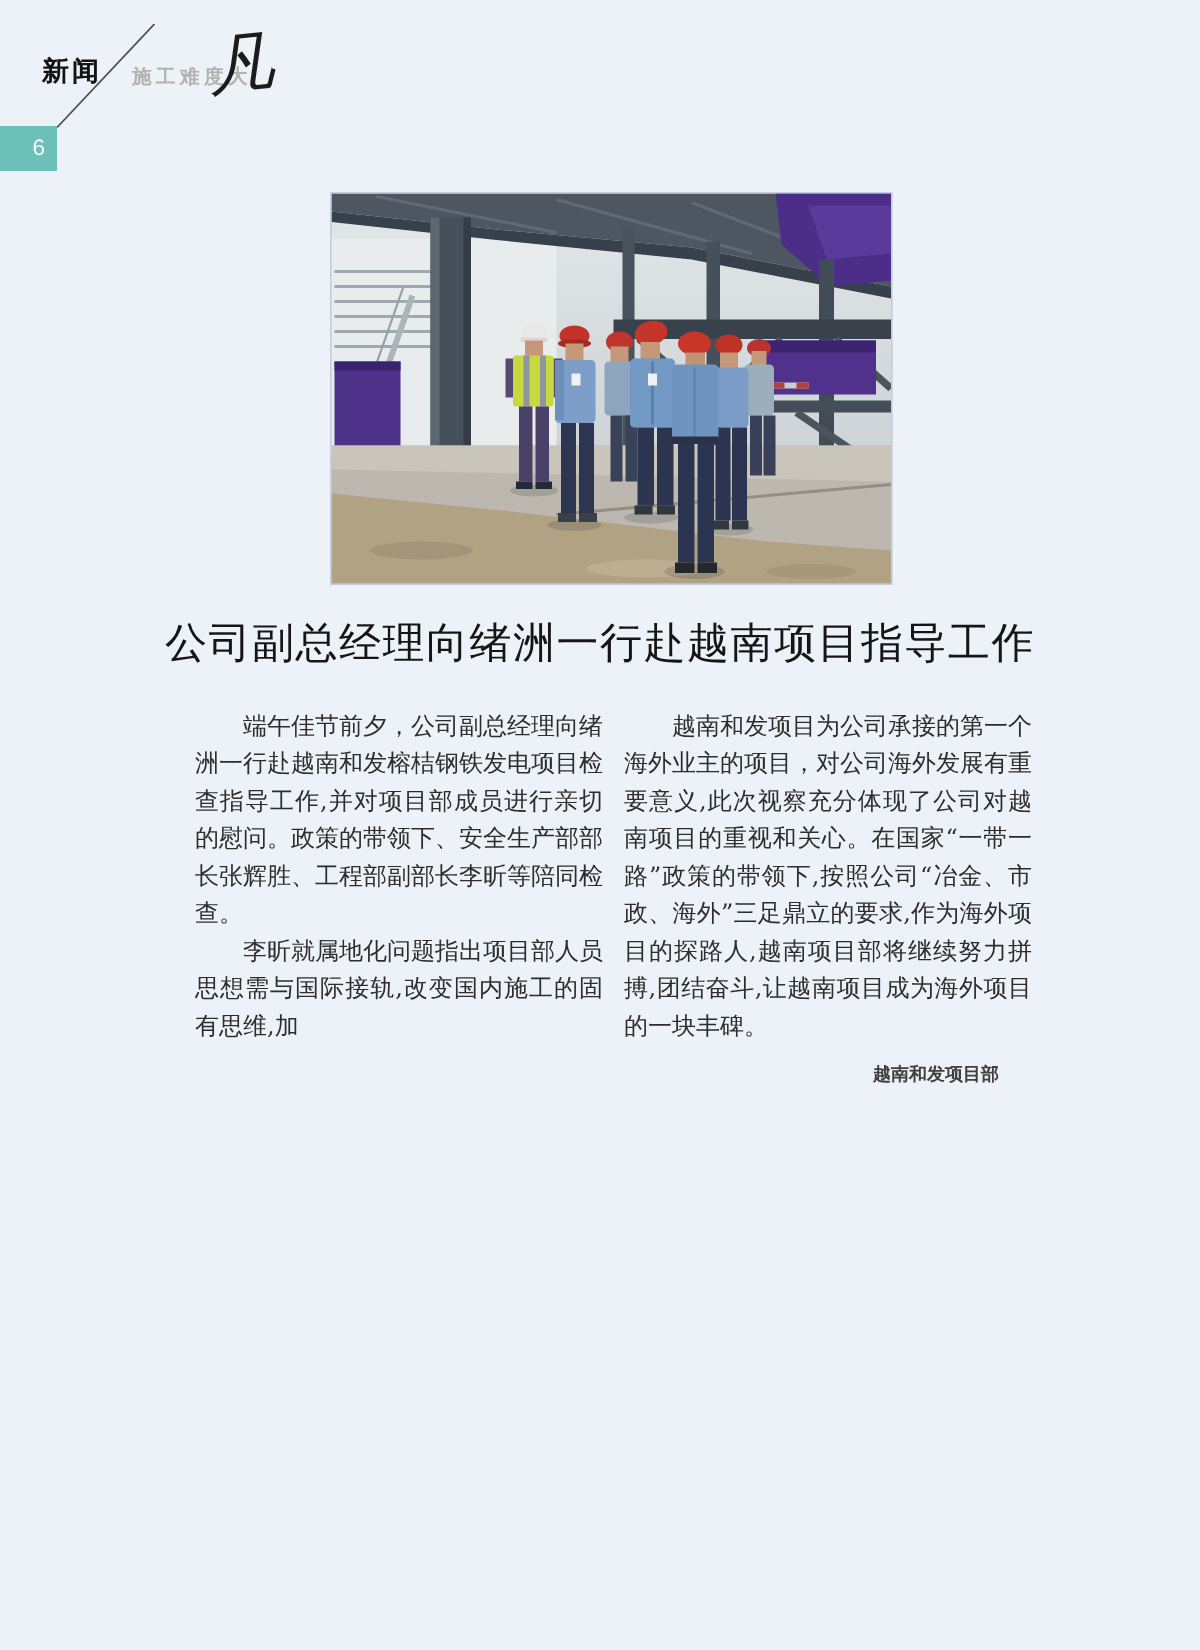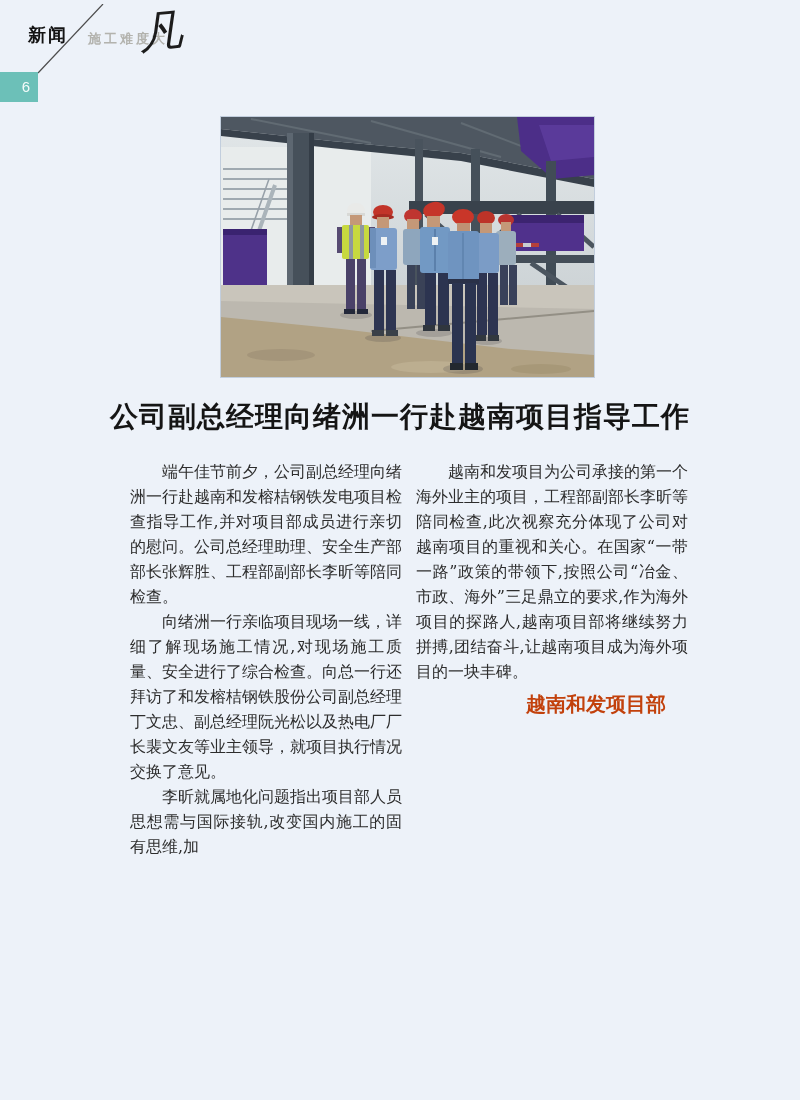--- a/index.html
+++ b/index.html
@@ -1,17 +1,17 @@
 <!DOCTYPE html>
 <html><head>
 <meta charset="utf-8">
 <style>
   html,body{margin:0;padding:0;background:#edf2f9;}
   .page{
-    position:relative;width:800px;height:1060px;margin:4px auto;
+    position:relative;width:800px;height:1060px;margin:16px auto;
     background:#edf2f9;overflow:hidden;
     font-family:"DejaVu Serif","Liberation Serif",serif;
   }
   
   .diag-rule{position:absolute;left:0;top:0;}
   .section-label{
     position:absolute;left:28px;top:19px;
     font-family:"Liberation Sans",sans-serif;font-weight:bold;
     font-size:18px;color:#131313;letter-spacing:2px;
   }
@@ -33,34 +33,34 @@
   
   .photo{
     position:absolute;left:220px;top:112px;width:373px;height:260px;
     border:1px solid #c2cedd;box-sizing:content-box;background:#cdd4d8;
   }
   .photo svg{display:block;}
   
   .headline{
     position:absolute;left:108px;top:394px;width:584px;margin:0;
     text-align:center;font-family:"Liberation Sans",sans-serif;
-    font-weight:bold;font-size:28px;color:#151515;letter-spacing:1px;
+    font-weight:normal;font-size:28px;color:#151515;letter-spacing:1px;
   }
   .columns{position:absolute;left:130px;top:455px;width:558px;}
   .col{position:absolute;top:0;width:272px;}
   .col-left{left:0;}
   .col-right{left:286px;}
   .col p{
     margin:0;font-size:16px;line-height:25px;color:#2d2d2d;
     text-align:justify;
   }
   .col p.indent{text-indent:32px;}
   .signature{
-    margin-top:8px;font-size:20px;line-height:25px;font-weight:bold;
-    color:#c2410c;text-align:right;padding-right:22px;
+    margin-top:8px;font-size:12px;line-height:25px;font-weight:bold;
+    color:#404040;text-align:right;padding-right:22px;
   }
 </style>
 </head>
 <body>
 
 <div class="page">
 
   <svg class="diag-rule" width="170" height="80">
     <line x1="103" y1="0" x2="38" y2="69" stroke="#4d4d4d" stroke-width="1.2"></line>
   </svg>
@@ -227,23 +227,22 @@
         <rect x="229" y="246" width="13" height="7" fill="#23282f"></rect>
         <rect x="244" y="246" width="13" height="7" fill="#23282f"></rect>
       </g>
     </svg>
   </div>
 
   <h1 class="headline">公司副总经理向绪洲一行赴越南项目指导工作</h1>
 
   <div class="columns">
     <div class="col col-left">
-      <p class="indent">端午佳节前夕，公司副总经理向绪洲一行赴越南和发榕桔钢铁发电项目检查指导工作,并对项目部成员进行亲切的慰问。公司总经理助理、安全生产部部长张辉胜、工程部副部长李昕等陪同检查。</p>
-      <p class="indent">向绪洲一行亲临项目现场一线，详细了解现场施工情况,对现场施工质量、安全进行了综合检查。向总一行还拜访了和发榕桔钢铁股份公司副总经理丁文忠、副总经理阮光松以及热电厂厂长裴文友等业主领导，就项目执行情况交换了意见。</p>
+      <p class="indent">端午佳节前夕，公司副总经理向绪洲一行赴越南和发榕桔钢铁发电项目检查指导工作,并对项目部成员进行亲切的慰问。政策的带领下、安全生产部部长张辉胜、工程部副部长李昕等陪同检查。</p>
       <p class="indent">李昕就属地化问题指出项目部人员思想需与国际接轨,改变国内施工的固有思维,加</p>
     </div>
     <div class="col col-right">
-      <p class="indent">越南和发项目为公司承接的第一个海外业主的项目，工程部副部长李昕等陪同检查,此次视察充分体现了公司对越南项目的重视和关心。在国家“一带一路”政策的带领下,按照公司“冶金、市政、海外”三足鼎立的要求,作为海外项目的探路人,越南项目部将继续努力拼搏,团结奋斗,让越南项目成为海外项目的一块丰碑。</p>
+      <p class="indent">越南和发项目为公司承接的第一个海外业主的项目，对公司海外发展有重要意义,此次视察充分体现了公司对越南项目的重视和关心。在国家“一带一路”政策的带领下,按照公司“冶金、市政、海外”三足鼎立的要求,作为海外项目的探路人,越南项目部将继续努力拼搏,团结奋斗,让越南项目成为海外项目的一块丰碑。</p>
       <div class="signature">越南和发项目部</div>
     </div>
   </div>
 
 </div>
 
 </body></html>

